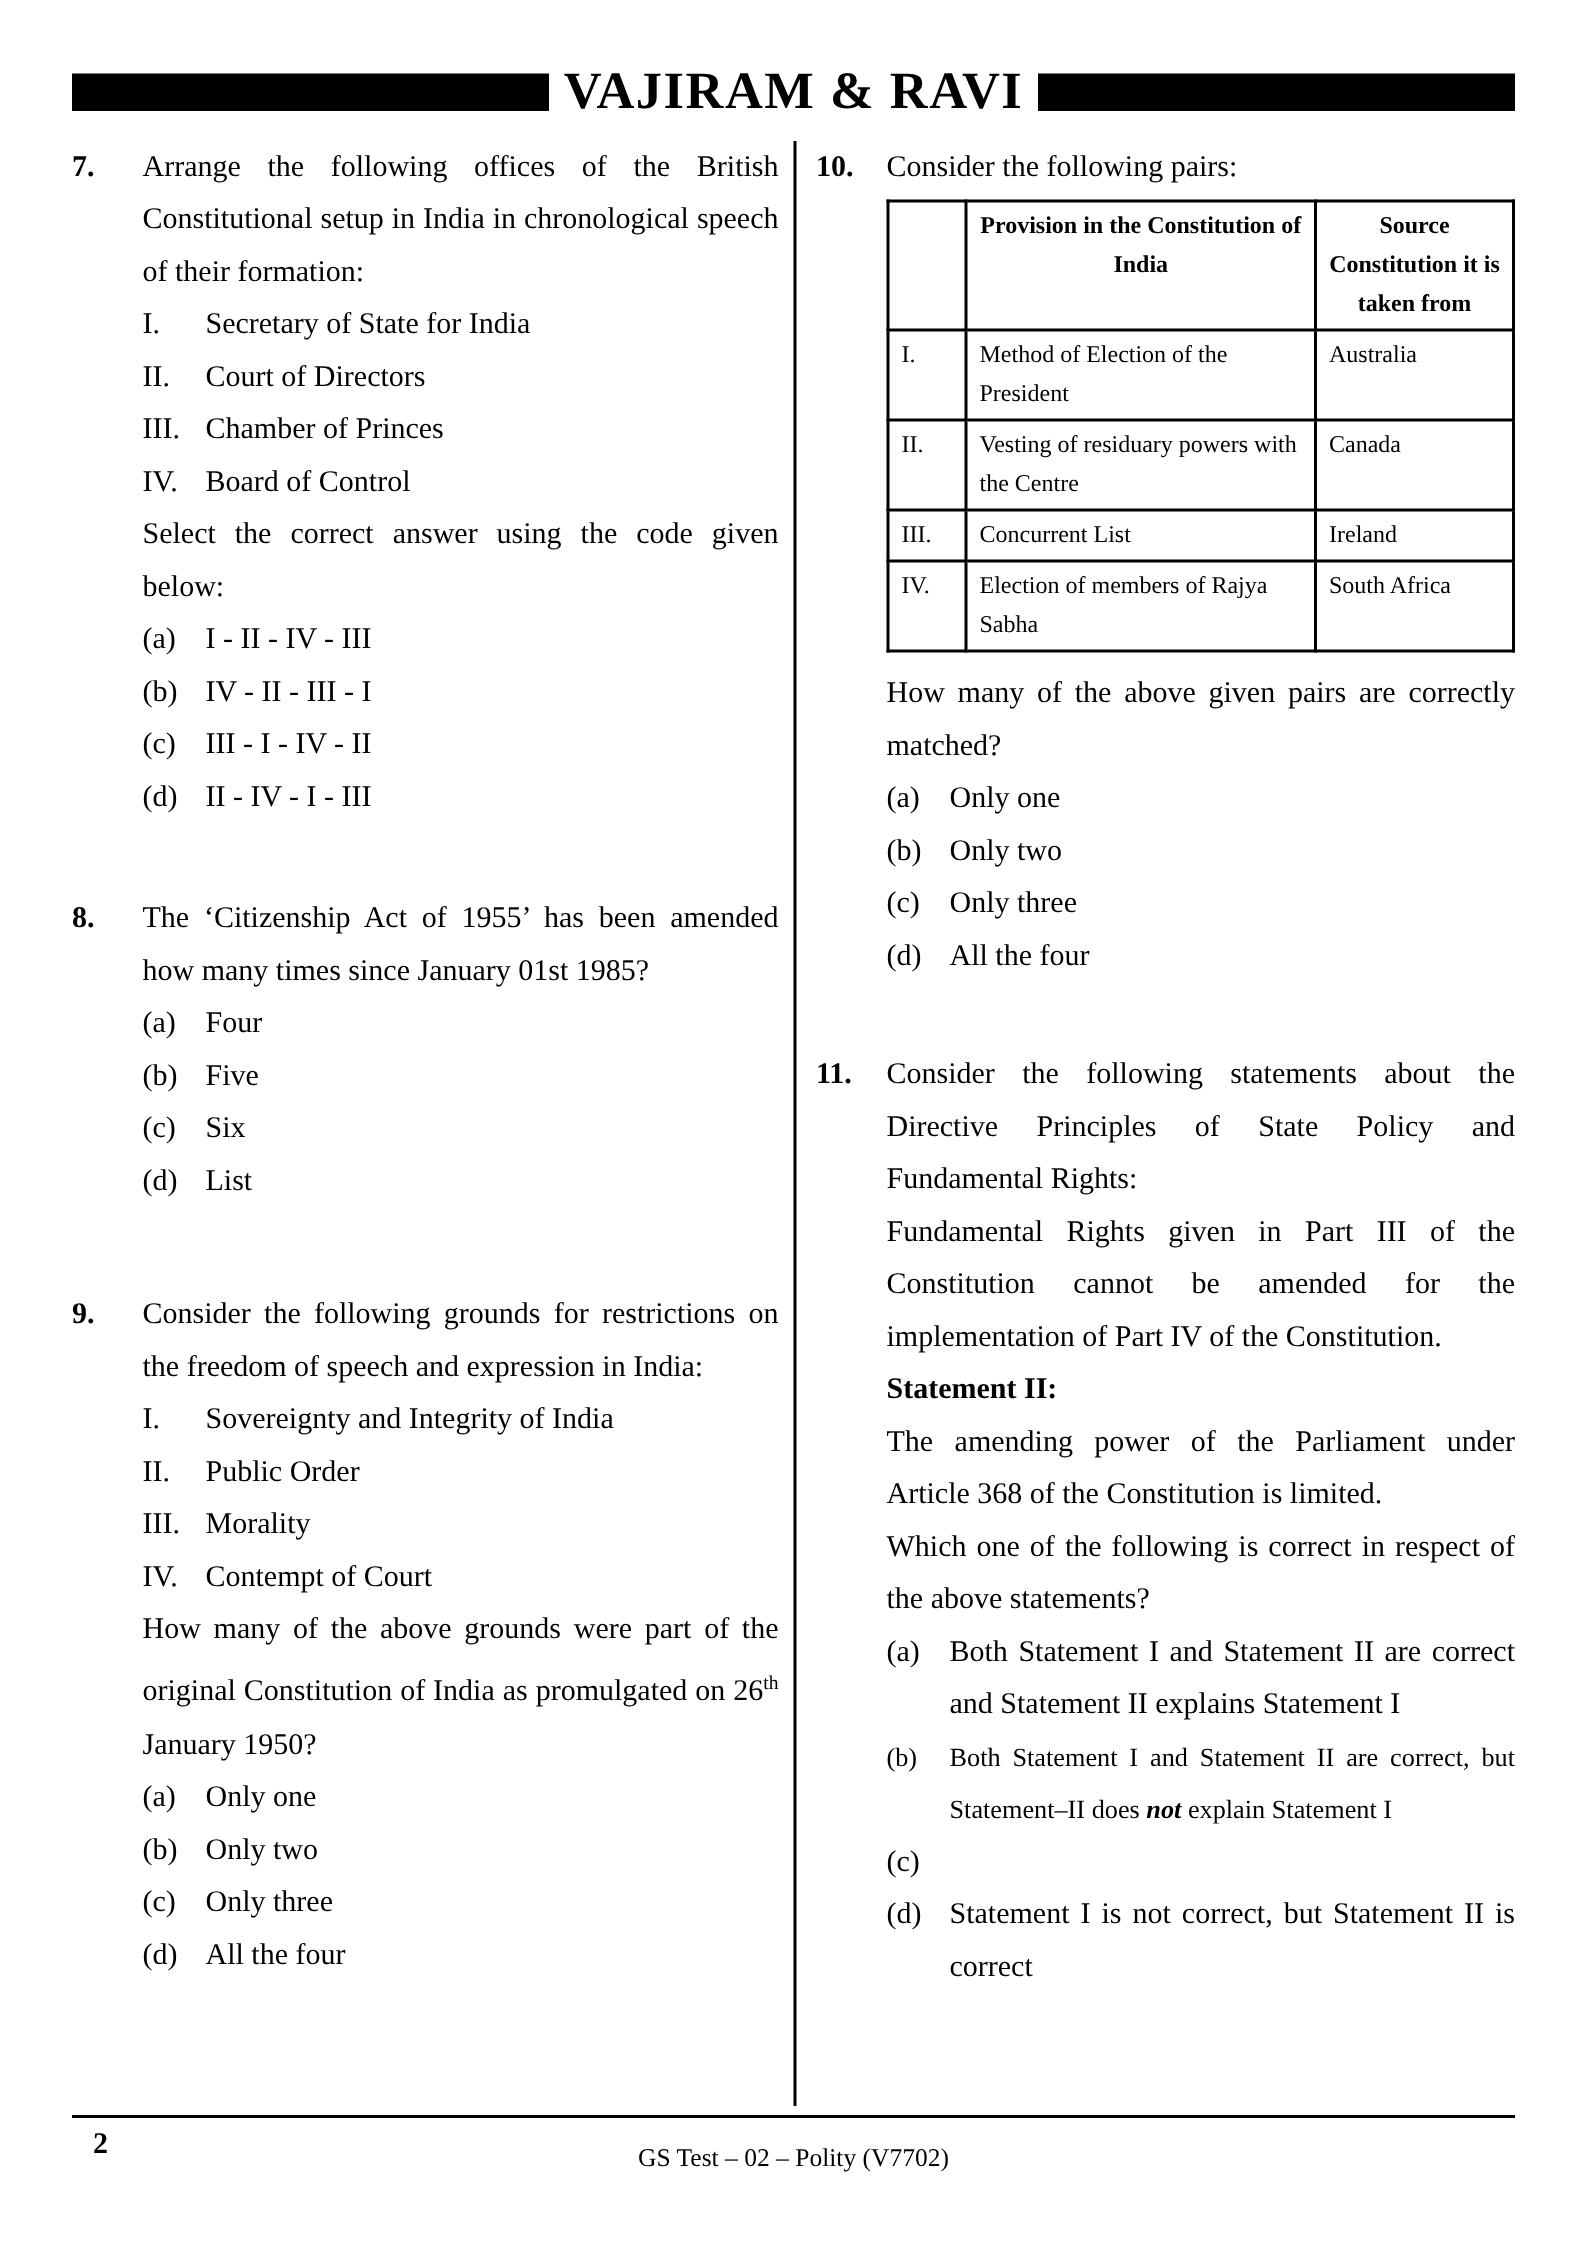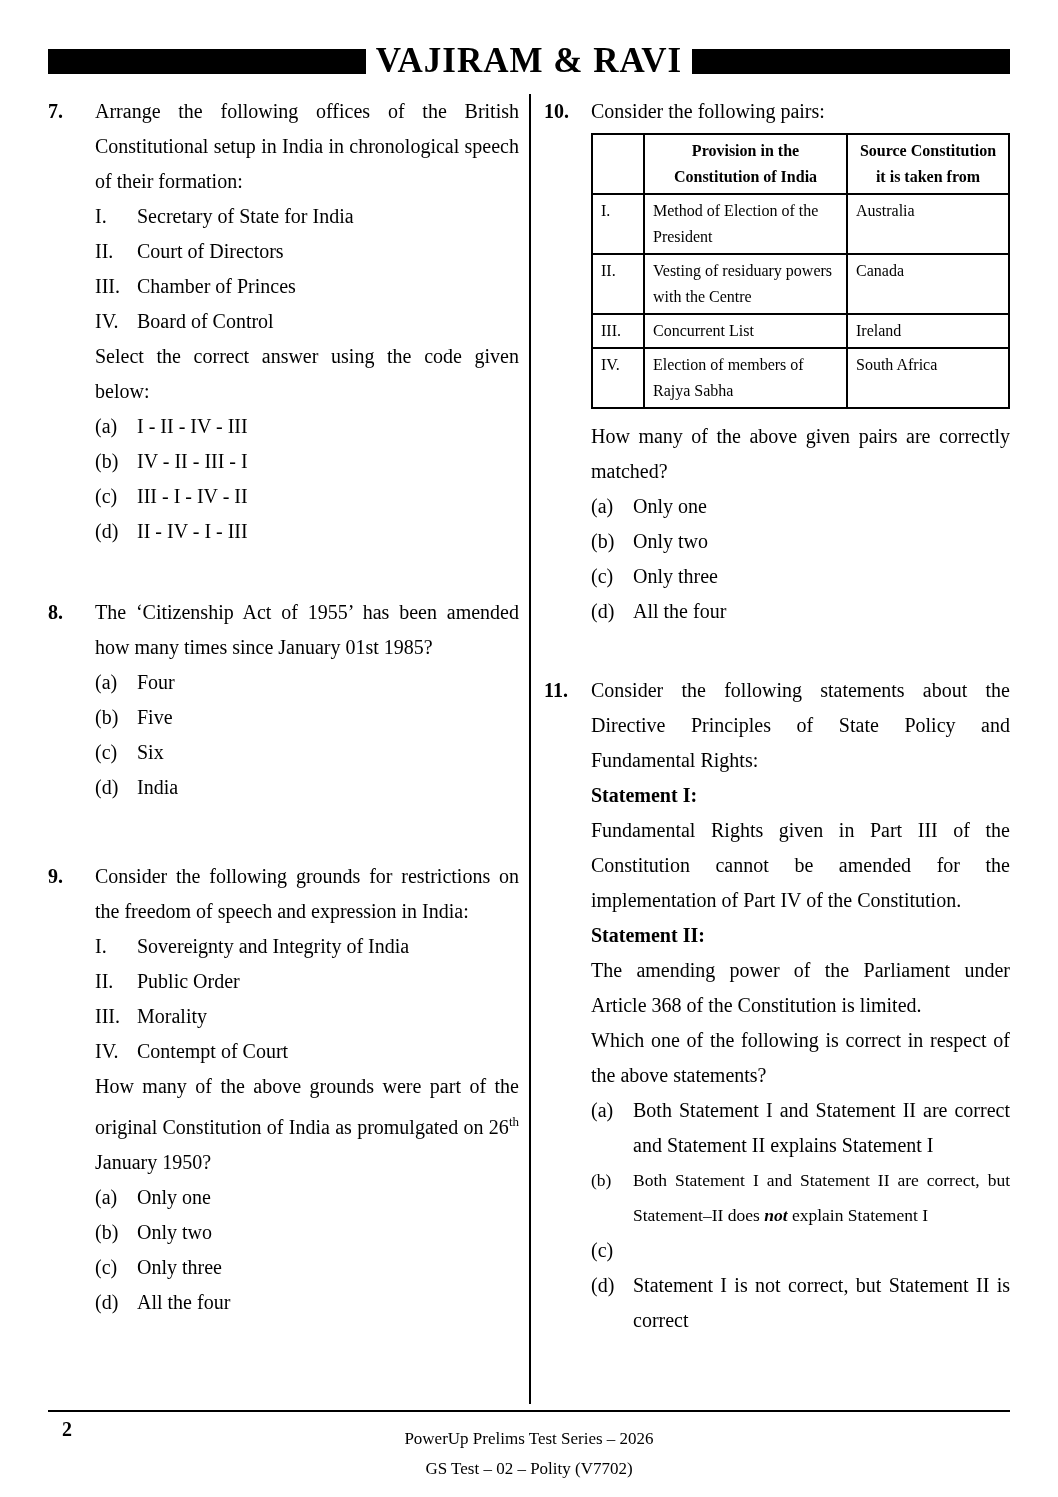--- a/index.html
+++ b/index.html
@@ -44,21 +44,21 @@
   
   table.pairs {
     border-collapse:collapse; width:100%;
     margin:4px 0 10px 0; font-size:16px; line-height:26px;
   }
   table.pairs th, table.pairs td {
     border:2px solid #000; vertical-align:top; padding:3px 8px;
   }
   table.pairs th { text-align:center; font-weight:bold; }
   table.pairs td.numcol { width:52px; }
-  table.pairs td.srccol, table.pairs th.srccol { width:162px; }
+  table.pairs td.srccol, table.pairs th.srccol { width:132px; }
 
   
   .footer-rule {
     position:absolute; left:48px; right:48px; top:1410px;
     border-top:2px solid #000;
   }
   .page-number {
     position:absolute; left:62px; top:1418px;
     font-size:20px; font-weight:bold;
   }
@@ -133,21 +133,21 @@
           <div class="row">
             <span class="rlabel">(b)</span>
             <span class="rtext">Five</span>
           </div>
           <div class="row">
             <span class="rlabel">(c)</span>
             <span class="rtext">Six</span>
           </div>
           <div class="row">
             <span class="rlabel">(d)</span>
-            <span class="rtext">India</span>
+            <span class="rtext">List</span>
           </div>
         </div>
       </div>
 
       <div class="q">
         <div class="qnum">9.</div>
         <div class="qbody">
           <div class="stem">Consider the following grounds for restrictions on the freedom of speech and expression in India:</div>
           <div class="row">
             <span class="rlabel">I.</span>
@@ -241,21 +241,20 @@
             <span class="rlabel">(d)</span>
             <span class="rtext">All the four</span>
           </div>
         </div>
       </div>
 
       <div class="q">
         <div class="qnum">11.</div>
         <div class="qbody">
           <div class="stem">Consider the following statements about the Directive Principles of State Policy and Fundamental Rights:</div>
-          <div class="bold">Statement I:</div>
           <div class="stem">Fundamental Rights given in Part III of the Constitution cannot be amended for the implementation of Part IV of the Constitution.</div>
           <div class="bold">Statement II:</div>
           <div class="stem">The amending power of the Parliament under Article 368 of the Constitution is limited.</div>
           <div class="stem">Which one of the following is correct in respect of the above statements?</div>
           <div class="row">
             <span class="rlabel">(a)</span>
             <span class="rtext">Both Statement I and Statement II are correct and Statement II explains Statement I</span>
           </div>
           <div class="row opt-small">
             <span class="rlabel">(b)</span>
@@ -271,15 +270,14 @@
         </div>
       </div>
 
     </div>
   </div>
 </div>
 
 <div class="footer-rule"></div>
 <div class="page-number">2</div>
 <div class="footer-text">
-  <div>PowerUp Prelims Test Series – 2026</div>
   <div>GS Test – 02 – Polity (V7702)</div>
 </div>
 
 </body></html>

